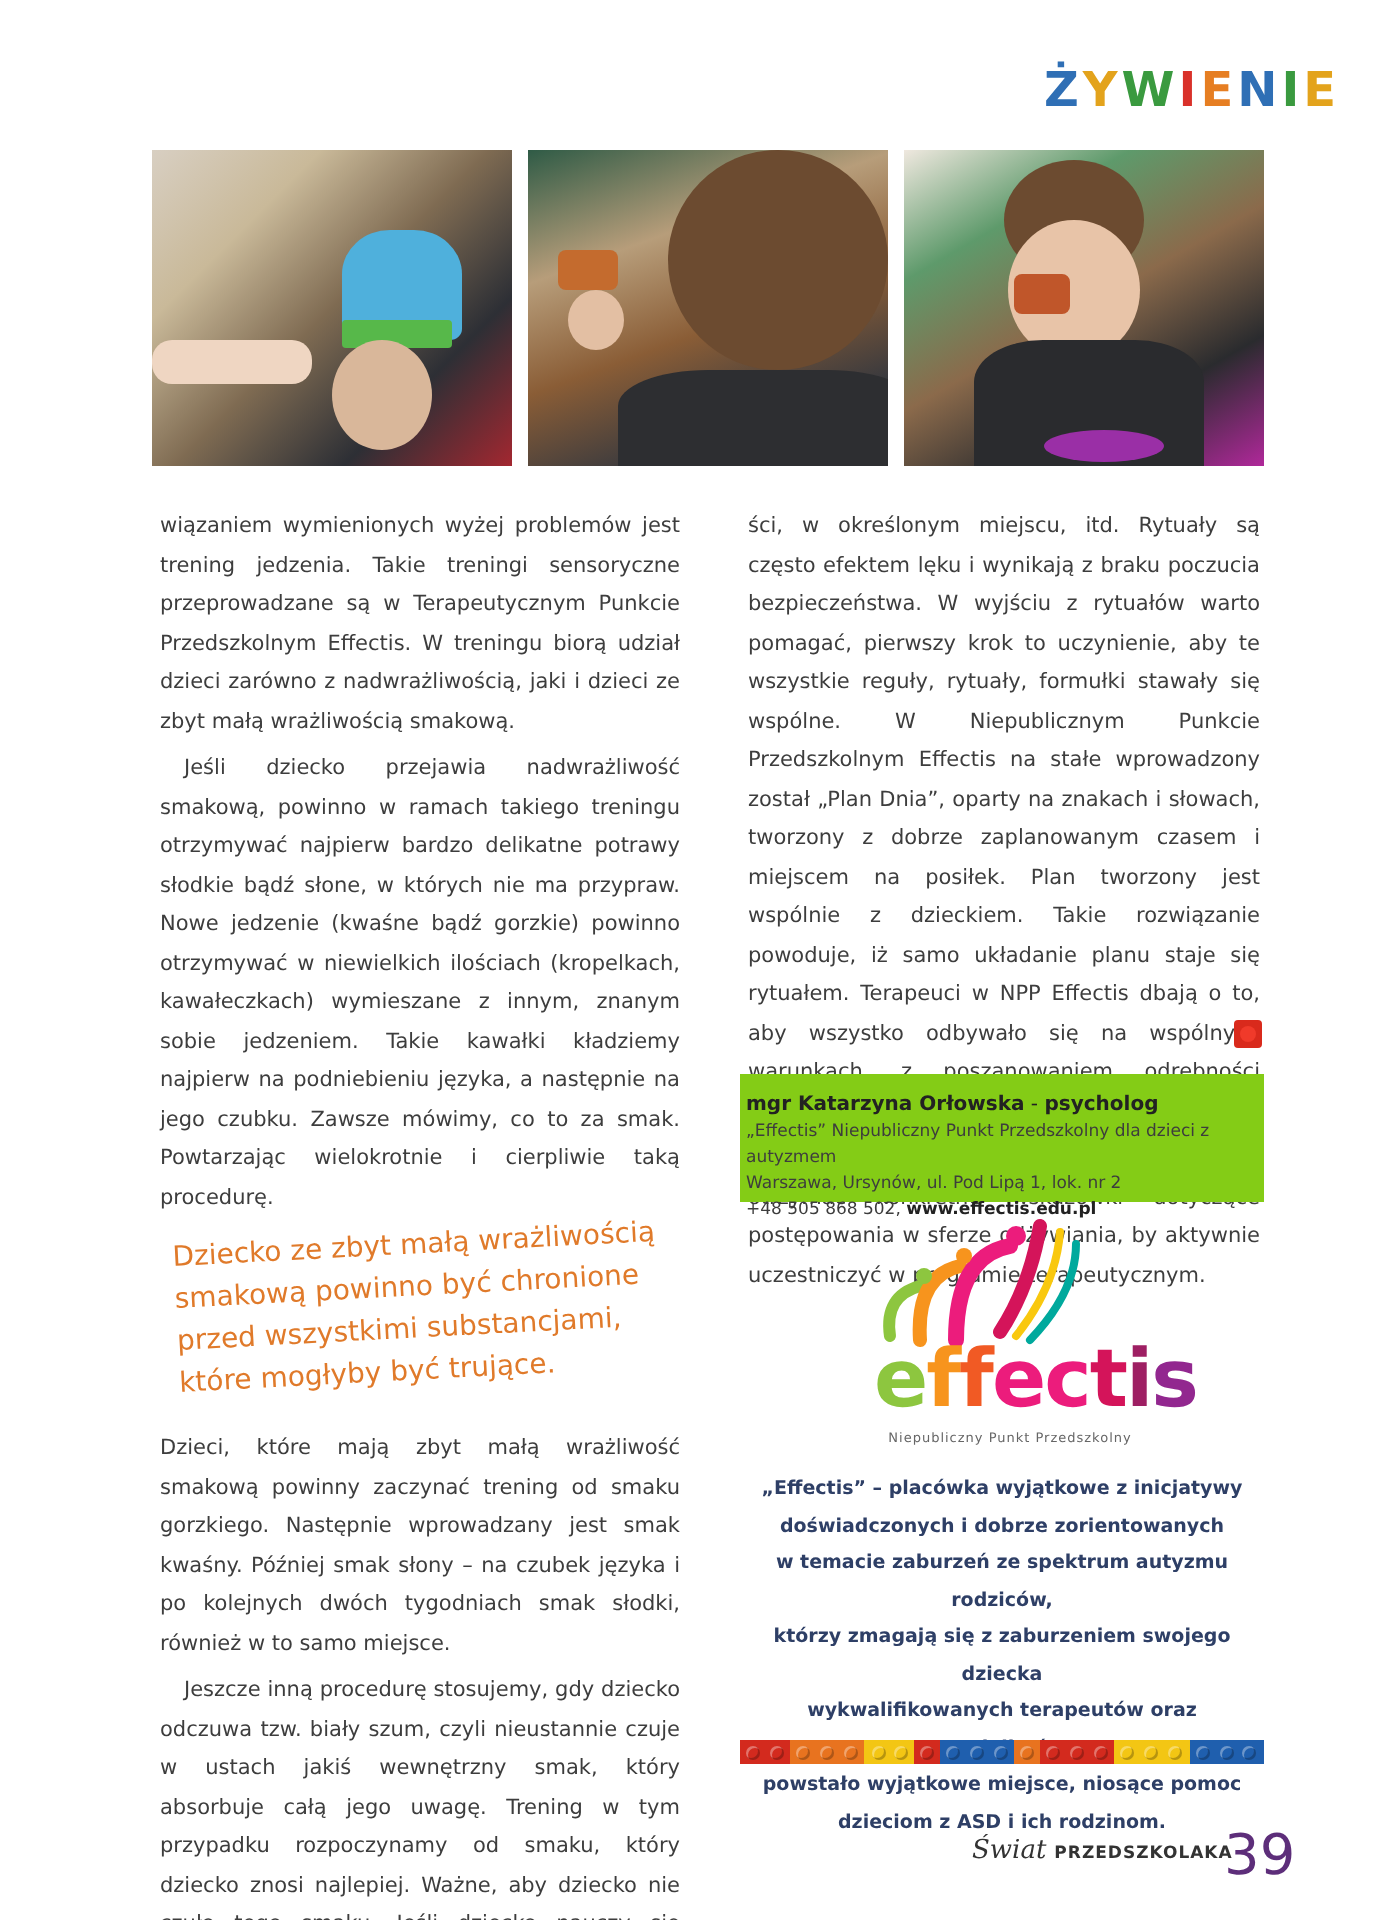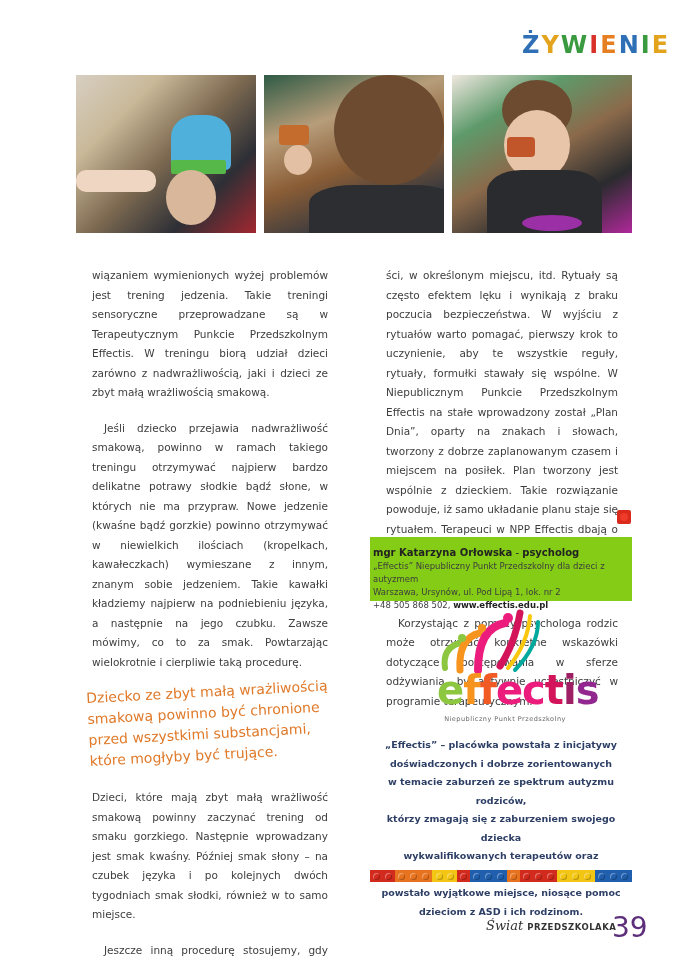--- a/index.html
+++ b/index.html
@@ -18,21 +18,21 @@
   .photo { flex: 1; height: 158px; position: relative; overflow: hidden; }
   .photo.p1 { background: linear-gradient(135deg,#d8cfc2 0%,#c9b999 25%,#7f6b52 50%,#2d2f35 75%,#a32730 100%); }
   .photo.p2 { background: linear-gradient(160deg,#2f5b46 0%,#b79d7a 30%,#8a5d36 55%,#3a3a3e 80%,#1e1f22 100%); }
   .photo.p3 { background: linear-gradient(150deg,#efe8df 0%,#5e9a6b 25%,#8b6a4b 50%,#2a2b2e 75%,#b0289a 100%); }
   .photo .shape { position: absolute; border-radius: 50%; }
 
   
   .col { position: absolute; top: 250px; font-size: 10.5px; line-height: 19.5px; color: #3d3d3d; }
   .col-left { left: 76px; width: 268px; }
   .col-right { left: 370px; width: 264px; }
-  .col p { margin: 16px; text-align: justify; }
+  .col p { margin: 4px; text-align: justify; }
   .col p.indent { text-indent: 12px; }
 
   .pull-quote { margin: 10px 0 12px 12px; color: #e07a2a; font-size: 14px; line-height: 21px;
                 transform: rotate(-3deg); transform-origin: left center; font-weight: normal; }
   .pull-quote div { white-space: nowrap; }
 
   .red-square { position: absolute; top: 510px; left: 617px; width: 14px; height: 14px;
                 background: #d92a1c; border-radius: 2px; }
   .red-square::after { content: ""; position: absolute; left: 3px; top: 3px; width: 8px; height: 8px;
                        border-radius: 50%; background: #f03a2a; }
@@ -135,21 +135,21 @@
   <path d="M88 60 Q 108 35 110 8" stroke="#f9c80e" stroke-width="4" fill="none" stroke-linecap="round"></path>
   <path d="M95 62 Q 118 38 118 14" stroke="#00a99d" stroke-width="4" fill="none" stroke-linecap="round"></path>
   <circle cx="42" cy="30" r="4" fill="#8dc63f"></circle>
   <circle cx="62" cy="20" r="4" fill="#f7941d"></circle>
   <circle cx="88" cy="10" r="5" fill="#ec1c7c"></circle>
 </svg>
 <div class="logo-word" id="logo-word"><span style="color: rgb(141, 198, 63);">e</span><span style="color: rgb(247, 148, 29);">f</span><span style="color: rgb(241, 90, 36);">f</span><span style="color: rgb(236, 28, 124);">e</span><span style="color: rgb(236, 28, 124);">c</span><span style="color: rgb(212, 20, 90);">t</span><span style="color: rgb(158, 31, 99);">i</span><span style="color: rgb(146, 39, 143);">s</span></div>
 <div class="logo-sub">Niepubliczny Punkt Przedszkolny</div>
 
 <div class="promo">
-  <div>„Effectis” – placówka powstała z inicjatywy</div>
+  <div>„Effectis” – placówka wyjątkowe z inicjatywy</div>
   <div>doświadczonych i dobrze zorientowanych</div>
   <div>w temacie zaburzeń ze spektrum autyzmu rodziców,</div>
   <div>którzy zmagają się z zaburzeniem swojego dziecka</div>
   <div>wykwalifikowanych terapeutów oraz specjalistów,</div>
   <div>powstało wyjątkowe miejsce, niosące pomoc</div>
   <div>dzieciom z ASD i ich rodzinom.</div>
 </div>
 
 <div class="lego" id="lego">
     <div class="brick" style="background: rgb(211, 42, 30); width: 9.52381%;">

